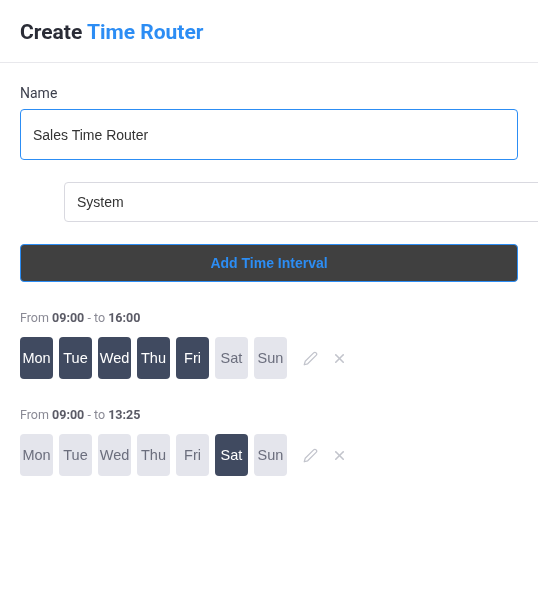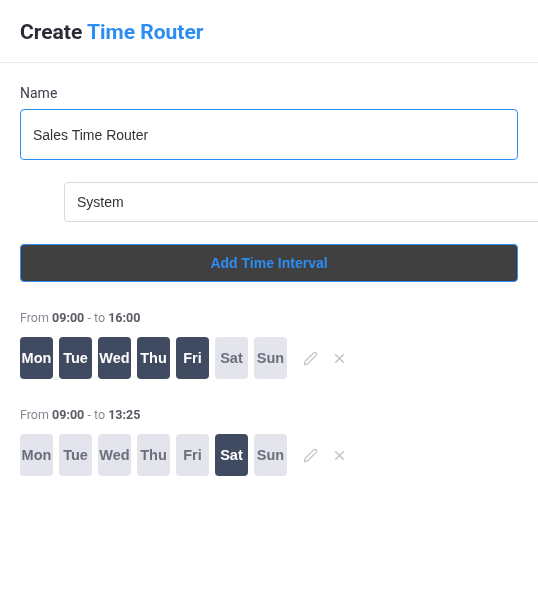--- a/index.html
+++ b/index.html
@@ -96,21 +96,21 @@
     display: flex;
     gap: 6px;
     align-items: center;
   }
   .day-btn {
     width: 33px;
     height: 42px;
     border: none;
     border-radius: 4px;
     font-size: 14.5px;
-    font-weight: 700;
+    font-weight: 400;
     cursor: pointer;
     display: flex;
     align-items: center;
     justify-content: center;
   }
   .day-on  { background: #404a60; color: #fff; }
   .day-off { background: #e4e5ec; color: #6b6e7d; }
   .row-actions {
     display: flex;
     gap: 10px;

